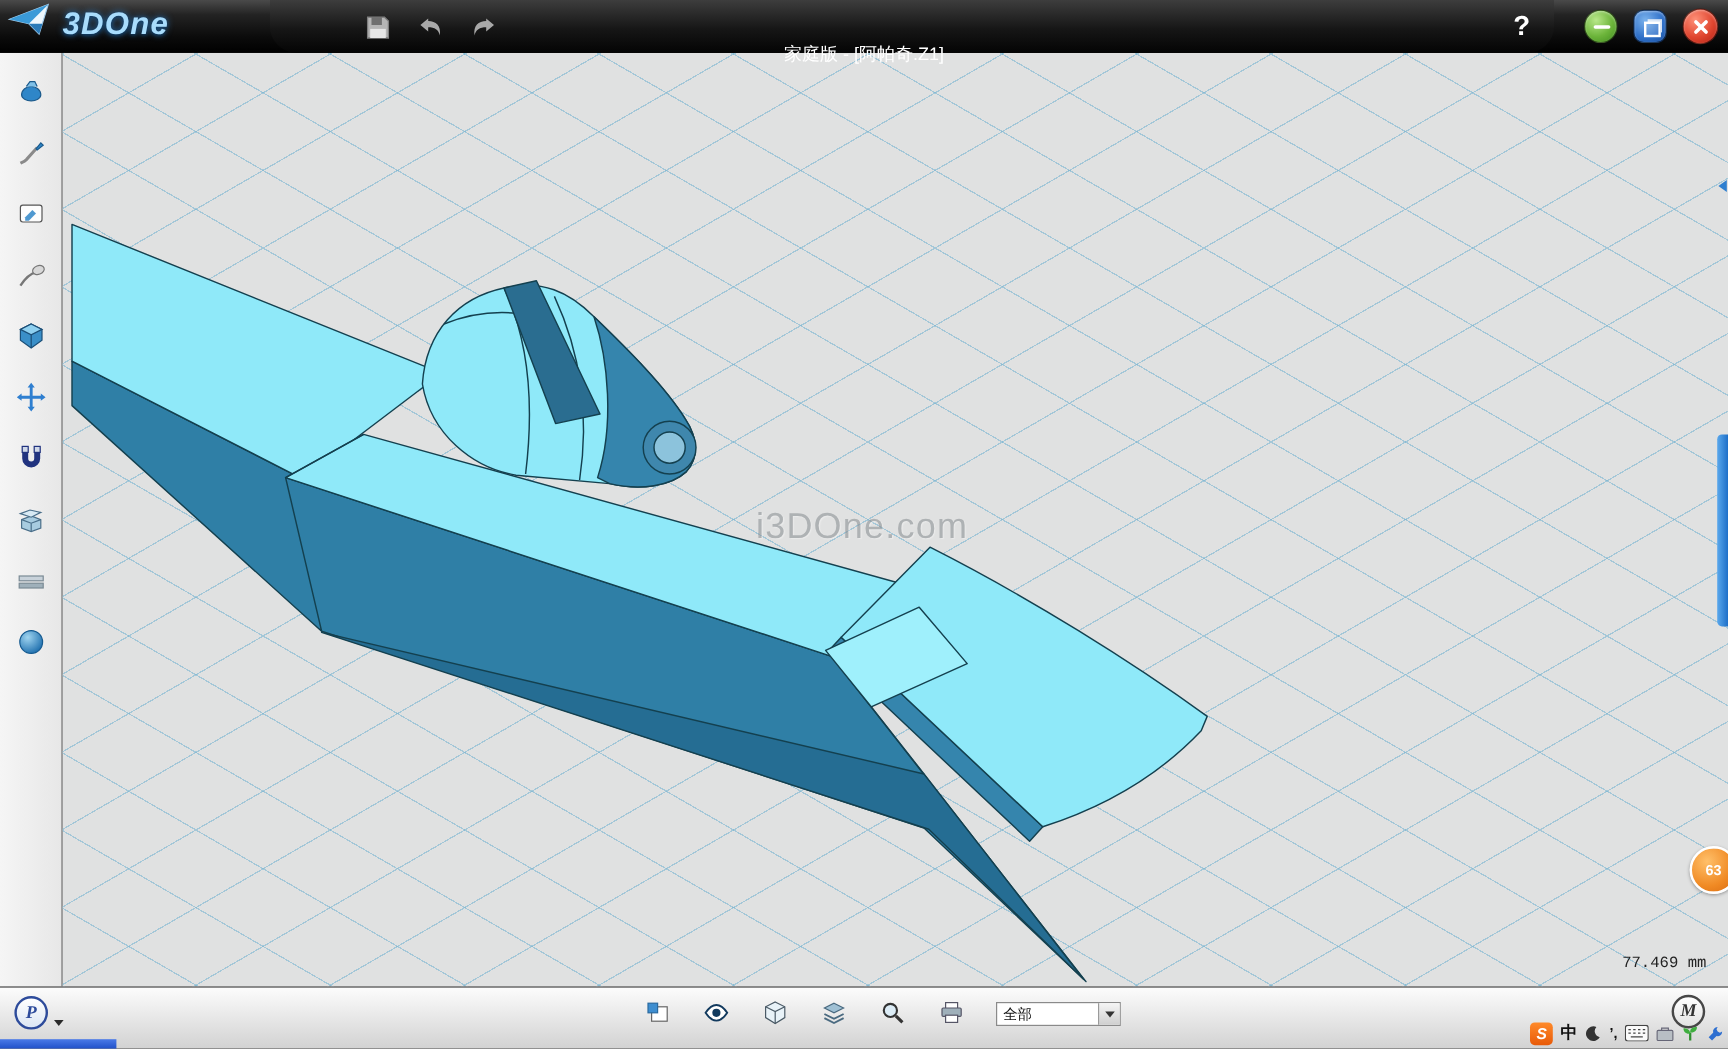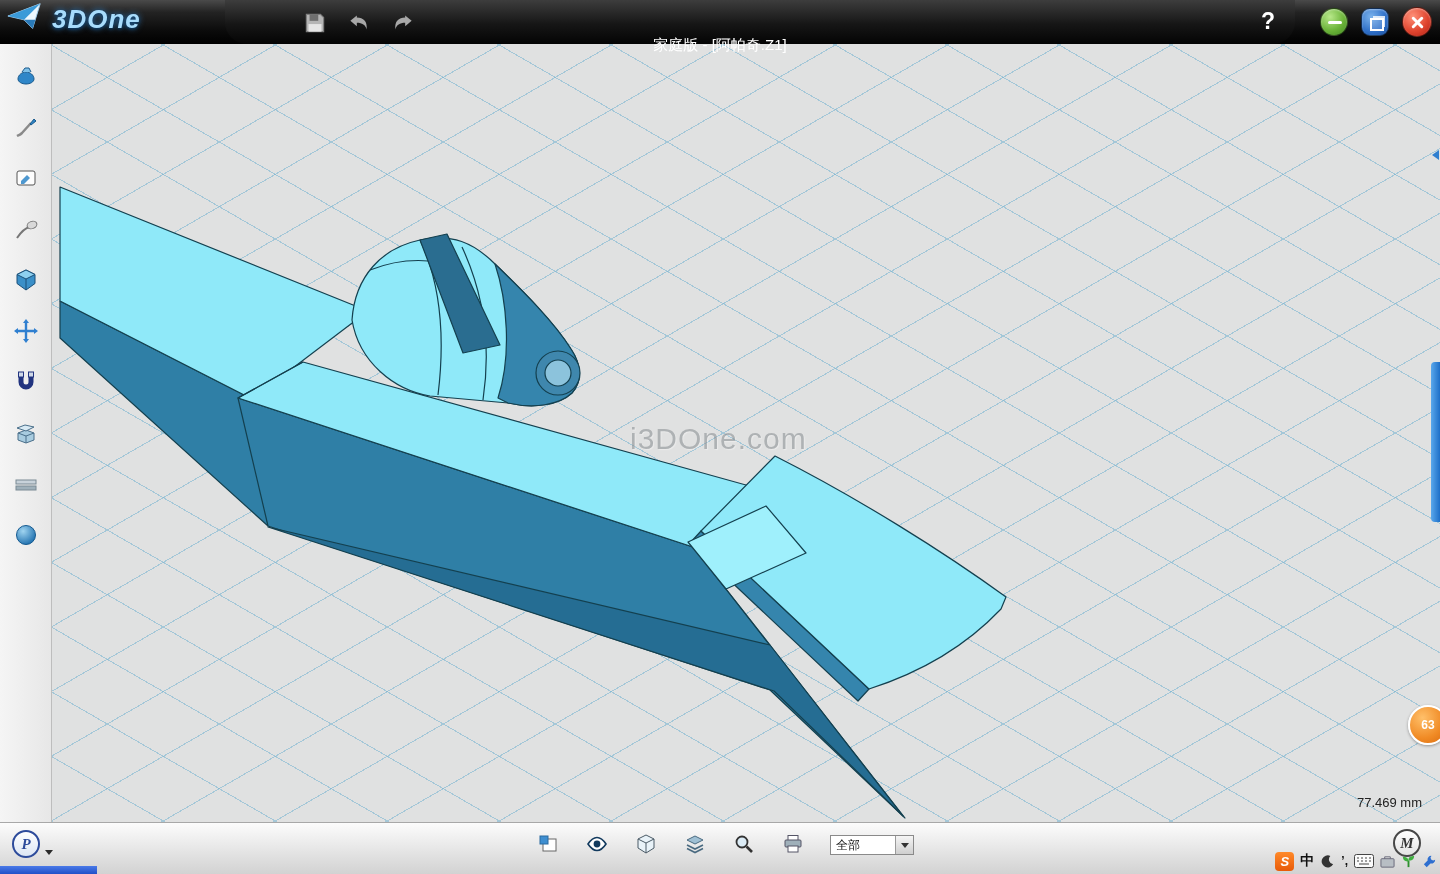--- a/index.html
+++ b/index.html
@@ -48,21 +48,21 @@
 
   
   .viewport{position:absolute;top:44px;left:52px;right:0;bottom:52px;overflow:hidden;
     background-color:#e0e1e1;
     background-image:
       repeating-linear-gradient(30deg,rgba(115,178,208,.55) 0 1px,transparent 1px 56px),
       repeating-linear-gradient(150deg,rgba(115,178,208,.55) 0 1px,transparent 1px 56px);}
   .model{position:absolute;left:-52px;top:-44px;width:1440px;height:874px;}
   .watermark{position:absolute;left:578px;top:378px;font-size:30px;font-weight:normal;
     color:#878c90;opacity:.55;letter-spacing:1px;text-shadow:1px 1px 1px rgba(255,255,255,.65);}
-  .measure{position:absolute;right:18px;bottom:12px;font-family:Liberation Sans, sans-serif;
+  .measure{position:absolute;right:18px;bottom:12px;font-family:Liberation Mono, monospace;
     font-size:13px;color:#222;}
   .side-tab{position:absolute;right:0;top:318px;width:9px;height:160px;cursor:pointer;
     background:linear-gradient(90deg,#5aa8ec,#1e6fc8);border-radius:4px 0 0 4px;}
   .side-arrow{position:absolute;right:1px;top:106px;width:0;height:0;cursor:pointer;
     border-top:5px solid transparent;border-bottom:5px solid transparent;border-right:7px solid #2e7fd0;}
   .badge{position:absolute;right:-8px;top:661px;width:36px;height:36px;border-radius:50%;
     background:radial-gradient(circle at 35% 30%,#ffc06a,#f08a24 60%,#d86a10);
     border:2px solid #fff;box-shadow:0 1px 3px rgba(0,0,0,.35);color:#fff;font-size:12px;
     font-weight:bold;display:flex;align-items:center;justify-content:center;cursor:pointer;}
 
@@ -74,21 +74,21 @@
     background:linear-gradient(180deg,#ffffff,#dce6f4);color:#2d4b9b;font-weight:bold;font-size:15px;
     font-style:italic;display:flex;align-items:center;justify-content:center;padding:0;cursor:pointer;
     font-family:"Liberation Serif","DejaVu Serif",serif;box-sizing:border-box;}
   .circle-btn.m{position:absolute;right:19px;top:6px;border-color:#474747;color:#333;
     background:linear-gradient(180deg,#fff,#e3e3e3);}
   .caret{width:0;height:0;border-left:4px solid transparent;border-right:4px solid transparent;
     border-top:5px solid #2a2a2a;margin-bottom:3px;cursor:pointer;}
   .sb-icons{position:absolute;left:536px;top:10px;display:flex;align-items:center;gap:25px;}
   .sb-btn{width:24px;height:24px;background:none;border:none;padding:0;cursor:pointer;}
   .sb-btn svg{width:22px;height:22px;}
-  .filter{display:flex;align-items:center;width:84px;height:20px;background:#fff;
+  .filter{display:flex;align-items:center;width:104px;height:20px;background:#fff;
     border:1px solid #8a8a8a;box-sizing:border-box;cursor:pointer;}
   .filter-value{flex:1;font-size:12px;padding-left:5px;color:#111;}
   .filter-arrow{width:17px;height:18px;border-left:1px solid #9a9a9a;
     background:linear-gradient(180deg,#f5f5f5,#cfcfcf);display:flex;align-items:center;justify-content:center;}
   .filter-arrow::after{content:"";border-left:4px solid transparent;border-right:4px solid transparent;
     border-top:5px solid #333;}
   .tray{position:absolute;right:3px;bottom:3px;display:flex;align-items:center;gap:6px;height:20px;}
   .tray span{display:flex;align-items:center;justify-content:center;cursor:pointer;}
   .tray-sogou{width:19px;height:19px;border-radius:4px;color:#fff;font-weight:bold;font-size:13px;
     font-style:italic;background:linear-gradient(180deg,#ff8a2a,#e85a08);}

